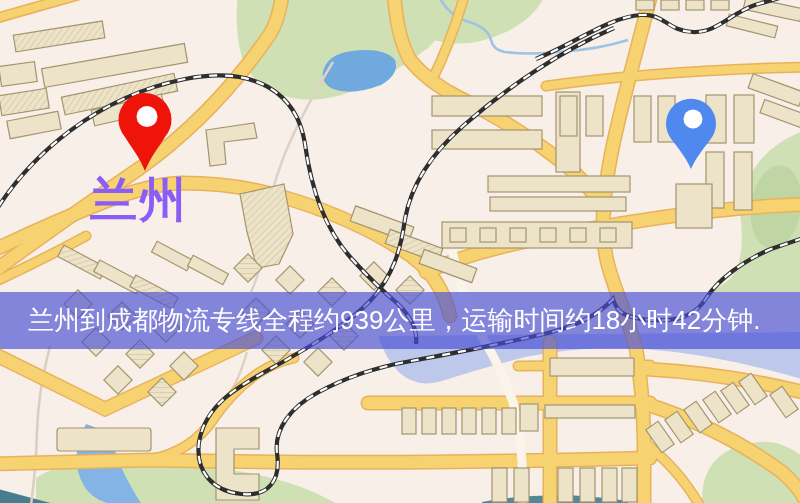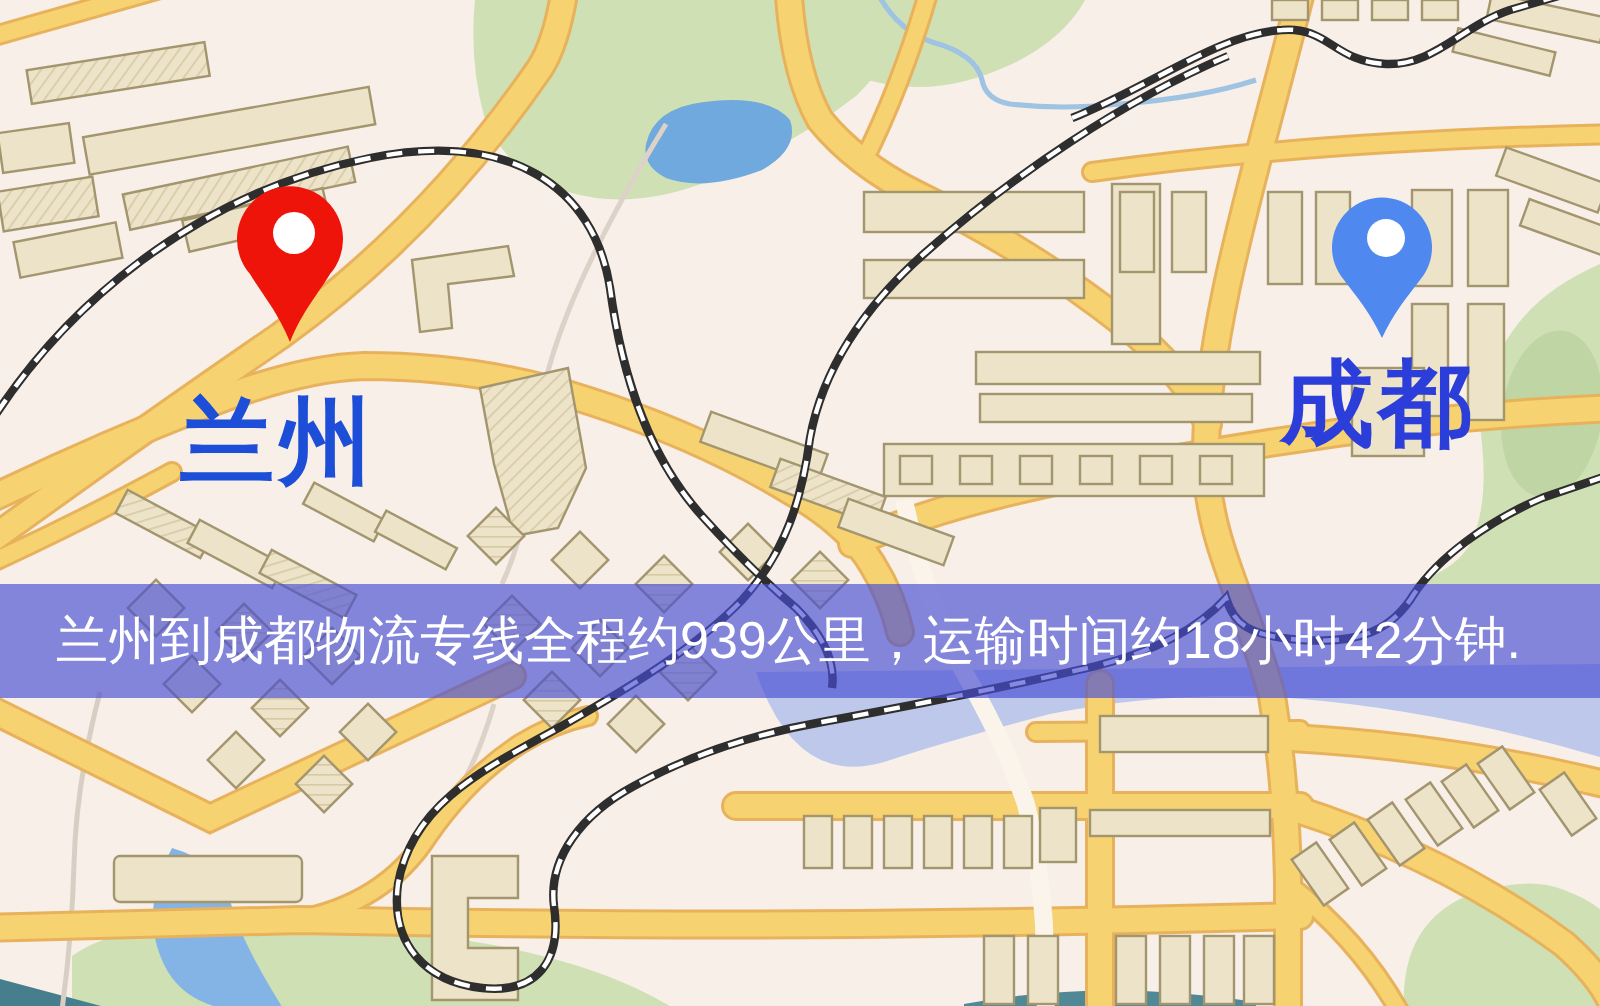--- a/index.html
+++ b/index.html
@@ -5,21 +5,21 @@
   html,body{margin:0;padding:0;background:#222;}
   .stage{position:relative;width:800px;height:503px;overflow:hidden;
          font-family:"Liberation Sans",sans-serif;background:#f7efe8;}
   .stage svg{position:absolute;left:0;top:0;display:block;}
   .bld{fill:#ece3c9;stroke:#a3956e;stroke-width:1.2;}
   .bh{fill:url(#bh);stroke:#a3956e;stroke-width:1.2;}
   .rwb{fill:none;stroke:#2e2e2e;stroke-width:4.2;}
   .rww{fill:none;stroke:#ffffff;stroke-width:2.2;stroke-dasharray:8 8;}
   .city-label{position:absolute;font-weight:700;font-size:47px;line-height:1;
               letter-spacing:2px;white-space:nowrap;user-select:none;}
-  .label-origin{left:90px;top:176px;color:#1d4ed8;margin-top:21px;}
+  .label-origin{left:90px;top:176px;color:#8b5cf6;}
   .label-dest{left:640px;top:178px;color:#2c3ed9;}
   .banner{position:absolute;left:0;top:292px;width:800px;height:57px;
           background:rgba(72,78,212,0.66);color:#ffffff;font-size:26px;
           line-height:57px;white-space:nowrap;overflow:hidden;}
   .banner span{padding-left:28px;text-align:right;}
 </style>
 </head>
 <body>
 
 <div class="stage">
@@ -201,18 +201,17 @@
       <circle cx="147" cy="116.5" r="10.5" fill="#ffffff"></circle>
     </g>
     <g>
       <path d="M 691,169 C 685,156 678,148 672,140 A 25,25 0 1 1 710,140 C 704,148 697,156 691,169 Z" fill="#4f88ef"></path>
       <circle cx="693" cy="119" r="9.5" fill="#ffffff"></circle>
     </g>
   </svg>
   </div>
 
   <div class="city-label label-origin">兰州</div>
-  <div class="city-label label-dest">成都</div>
 
   <div class="banner">
     <span>兰州到成都物流专线全程约939公里，运输时间约18小时42分钟.</span>
   </div>
 </div>
 
 </body></html>

